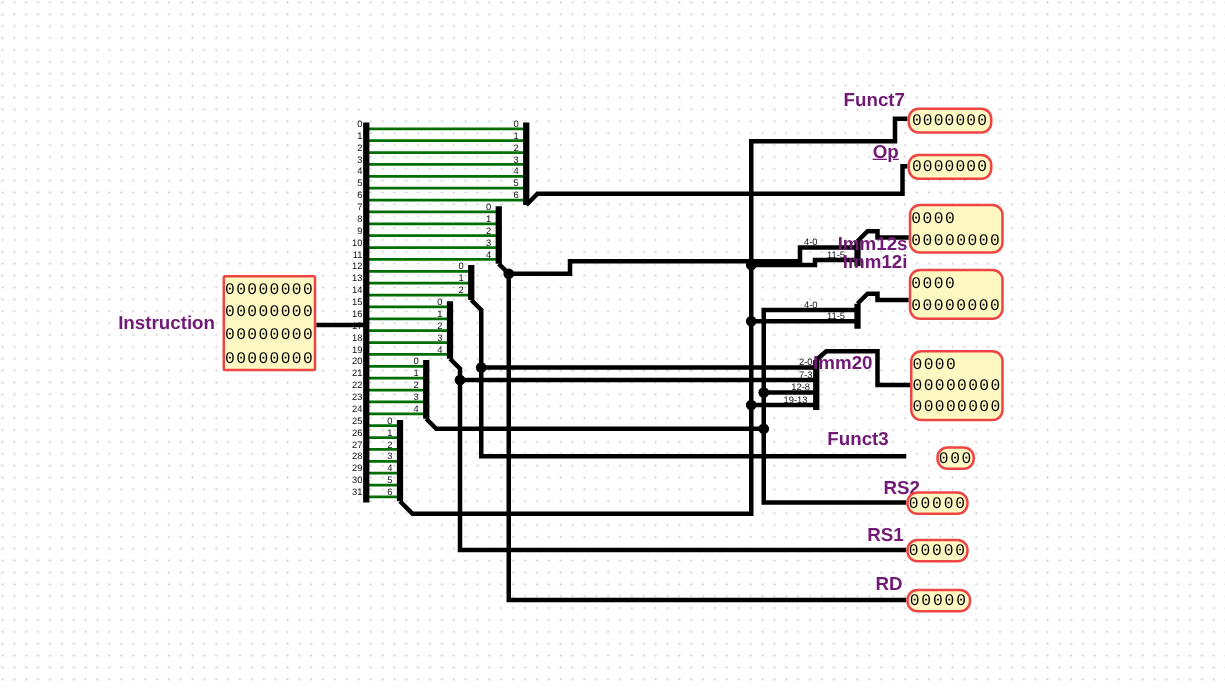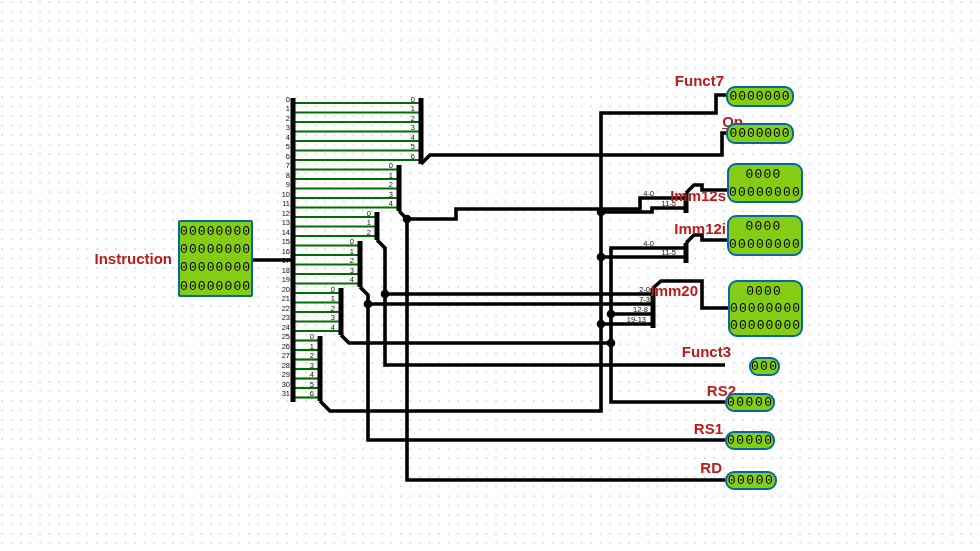--- a/index.html
+++ b/index.html
@@ -1,26 +1,26 @@
 <!DOCTYPE html>
 <html><head>
 <meta charset="utf-8">
 <style>
   html,body{margin:0;padding:0;background:#fff;}
   #canvas{position:relative;width:980px;height:551px;background:#ffffff;overflow:hidden;
           font-family:"Liberation Sans",sans-serif;}
   #wires-svg{position:absolute;left:0;top:0;width:980px;height:551px;}
   .comp-label{position:absolute;font-weight:bold;font-size:15px;line-height:16px;
-              color:#b91c1c;text-align:right;white-space:nowrap;}
-  .pin{position:absolute;background:#84cc16;border:2px solid #0369a1;box-sizing:border-box;}
+              color:#701a75;text-align:right;white-space:nowrap;}
+  .pin{position:absolute;background:#fef9c3;border:2px solid #ef4444;box-sizing:border-box;}
   .pin.output{border-radius:9px;}
   .pin.input{border-radius:2px;}
   .bitrow{font-family:"Liberation Mono",monospace;font-size:13px;color:#000;
           text-align:center;letter-spacing:1.1px;white-space:nowrap;overflow:hidden;}
-  .bitrow.right{text-align:center;padding-right:3px;}
+  .bitrow.right{text-align:left;padding-right:3px;}
   #pin-instruction .bitrow{height:18.2px;line-height:18.2px;}
   #pin-instruction{padding-top:1px;}
   #pin-funct7 .bitrow,#pin-op .bitrow{height:17px;line-height:17px;letter-spacing:0.9px;}
   #pin-imm12s .bitrow,#pin-imm12i .bitrow{height:18px;line-height:18px;letter-spacing:1.2px;}
   #pin-imm12s,#pin-imm12i{padding-top:0.5px;}
   #pin-imm20 .bitrow{height:17.4px;line-height:17.4px;}
   #pin-imm20{padding-top:0.6px;}
   #pin-funct3 .bitrow{height:15px;line-height:15px;letter-spacing:1.3px;}
   #pin-rs2 .bitrow,#pin-rs1 .bitrow,#pin-rd .bitrow{height:15px;line-height:15px;letter-spacing:1.5px;}
   
@@ -30,25 +30,25 @@
   #pin-imm12s{left:727px;top:163px;width:76px;height:40px;}
   #pin-imm12i{left:727px;top:215px;width:76px;height:41px;}
   #pin-imm20{left:728px;top:280px;width:75px;height:57px;}
   #pin-funct3{left:725px;top:357px;width:31px;height:19px;margin-left:24px;}
   #pin-rs2{left:725px;top:393px;width:50px;height:19px;}
   #pin-rs1{left:725px;top:431px;width:50px;height:19px;}
   #pin-rd{left:725px;top:471px;width:52px;height:19px;}
   
   #label-instruction{left:90px;top:251px;width:82px;}
   #label-funct7{left:620px;top:73px;width:104px;}
-  #label-op{left:640px;top:114px;width:103px;text-decoration:underline;}
+  #label-op{left:616px;top:114px;width:103px;text-decoration:underline;}
   #label-imm12s{left:620px;top:160px;width:106px;margin-top:28px;}
-  #label-imm12i{left:620px;top:221px;width:106px;}
+  #label-imm12i{left:620px;top:202px;width:106px;}
   #label-imm20{left:595px;top:283px;width:103px;}
-  #label-funct3{left:628px;top:344px;width:103px;}
+  #label-funct3{left:608px;top:344px;width:103px;}
   #label-rs2{left:633px;top:383px;width:103px;}
   #label-rs1{left:620px;top:421px;width:103px;}
   #label-rd{left:618px;top:460px;width:104px;}
 </style>
 </head>
 <body>
 
 <div id="canvas">
   <svg id="wires-svg" xmlns="http://www.w3.org/2000/svg" viewBox="0 0 980 551">
       <defs>

